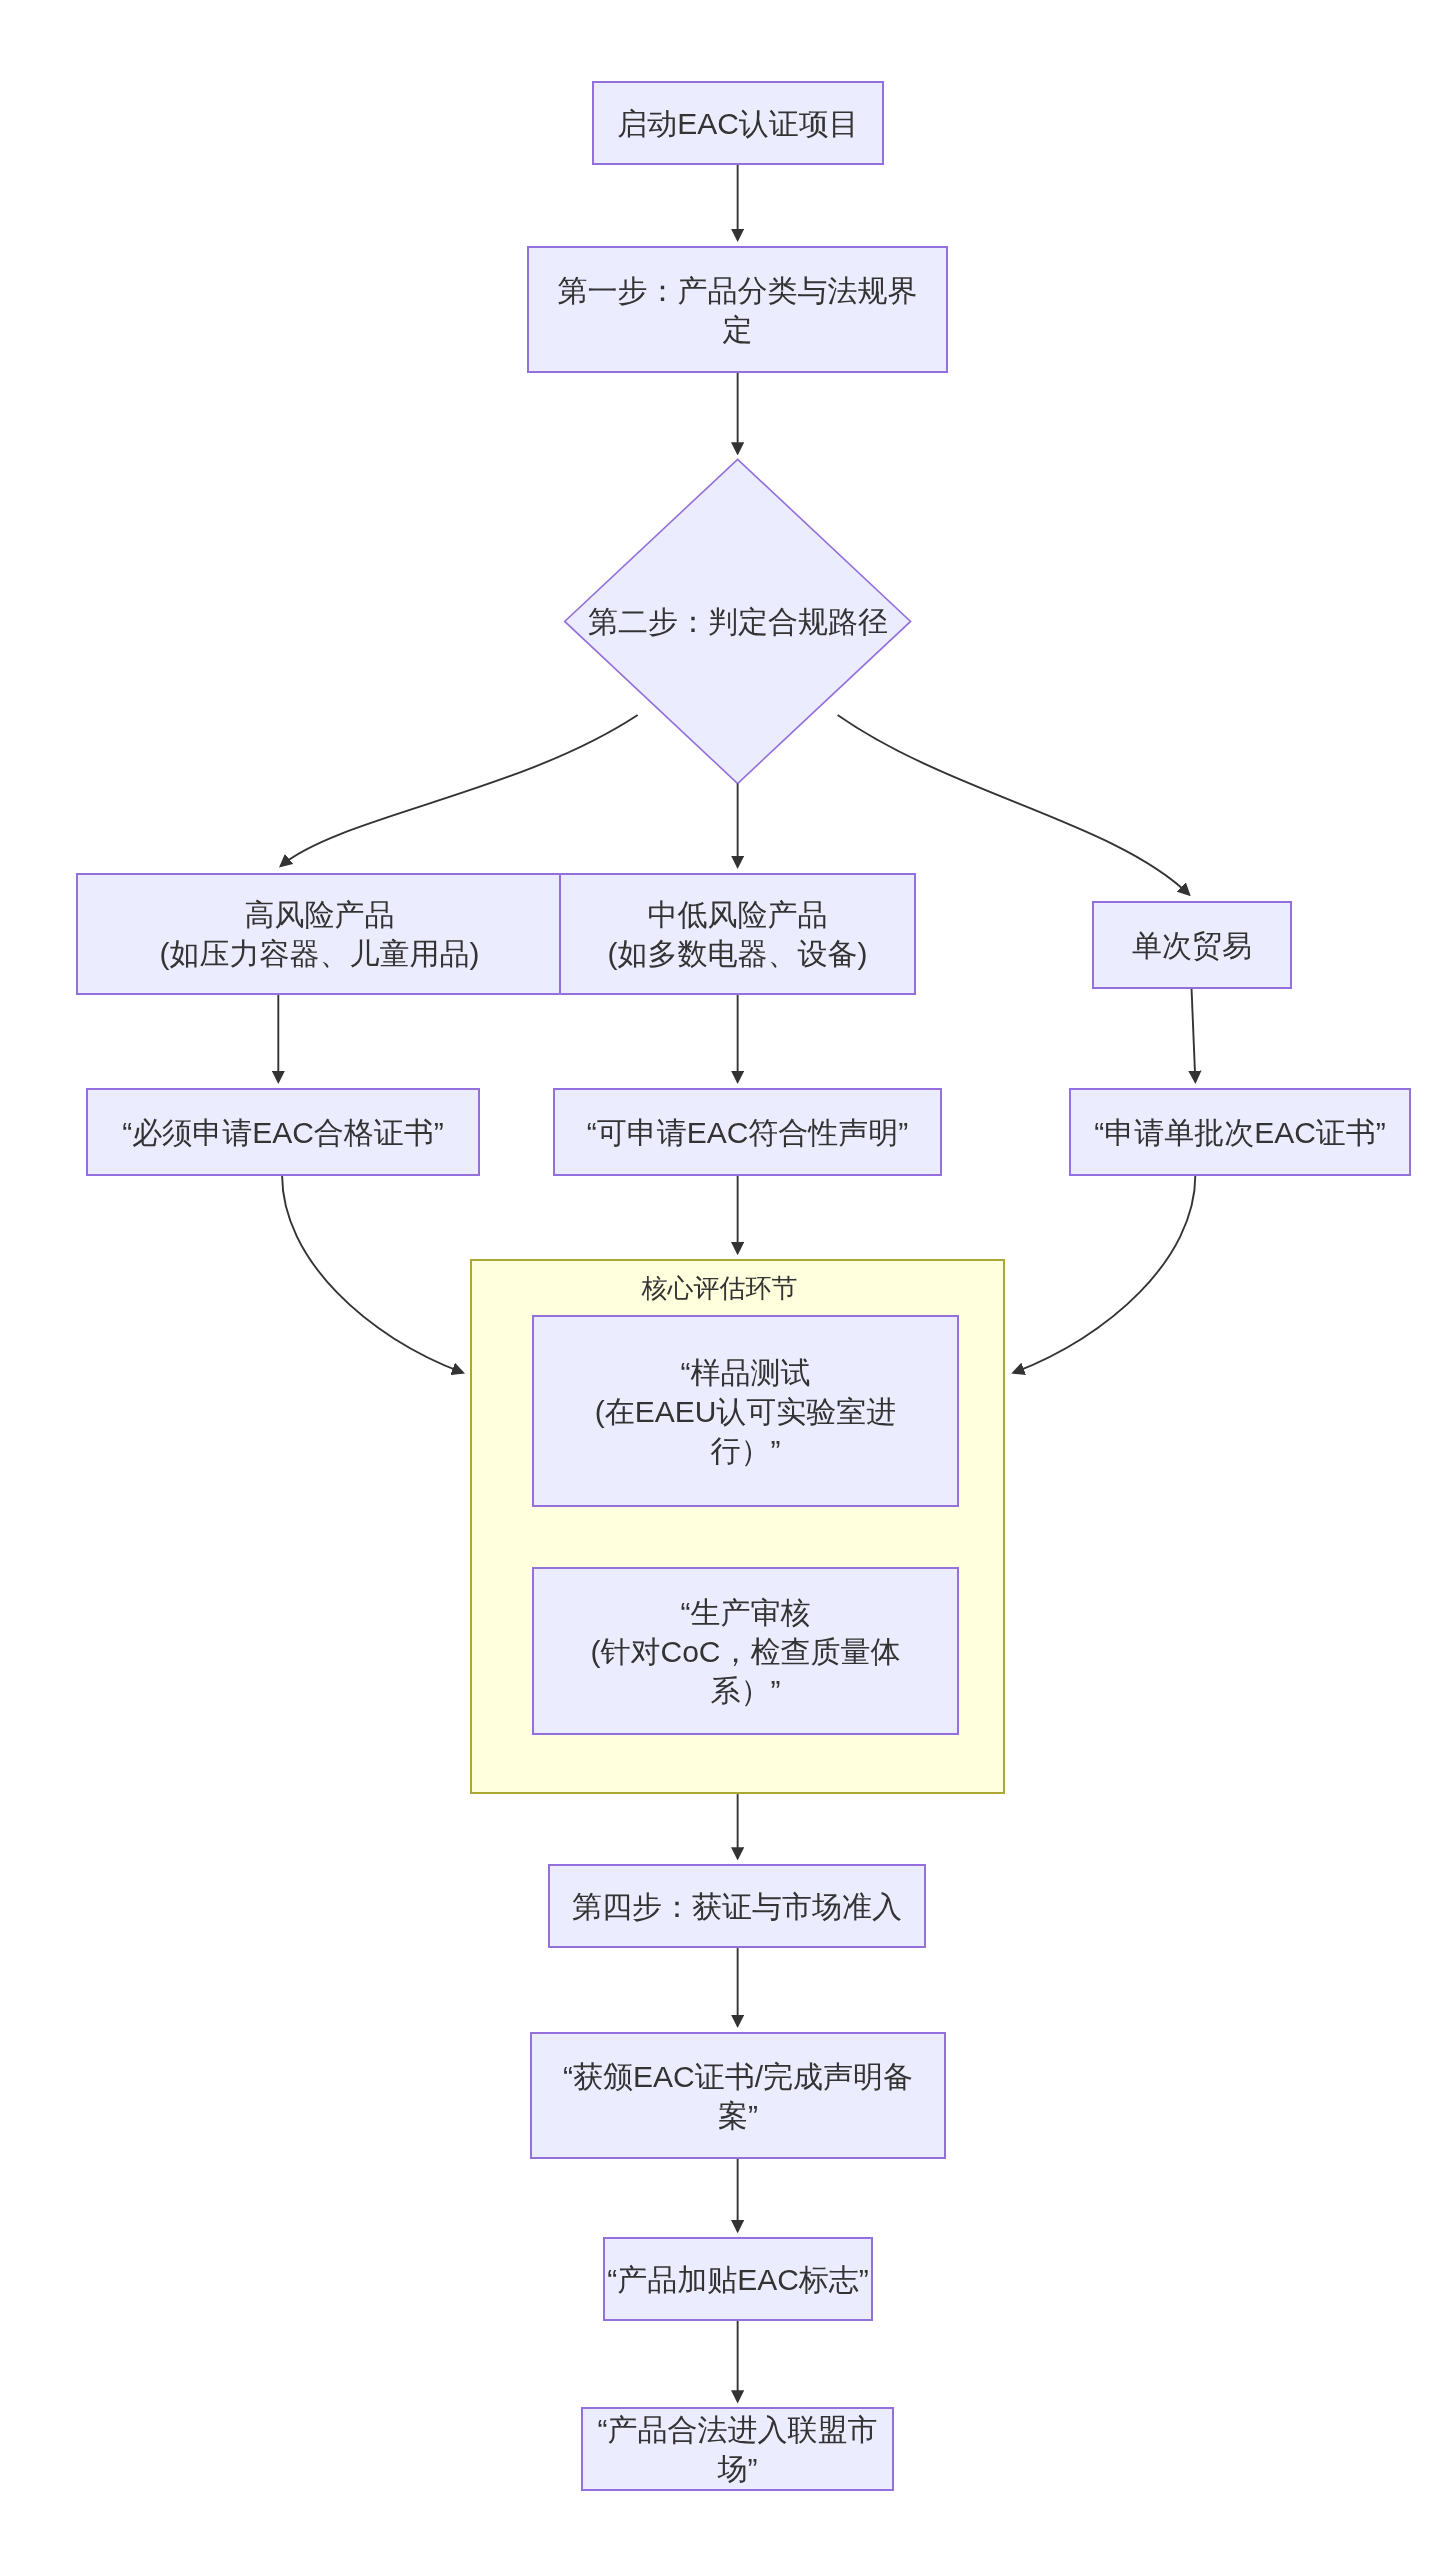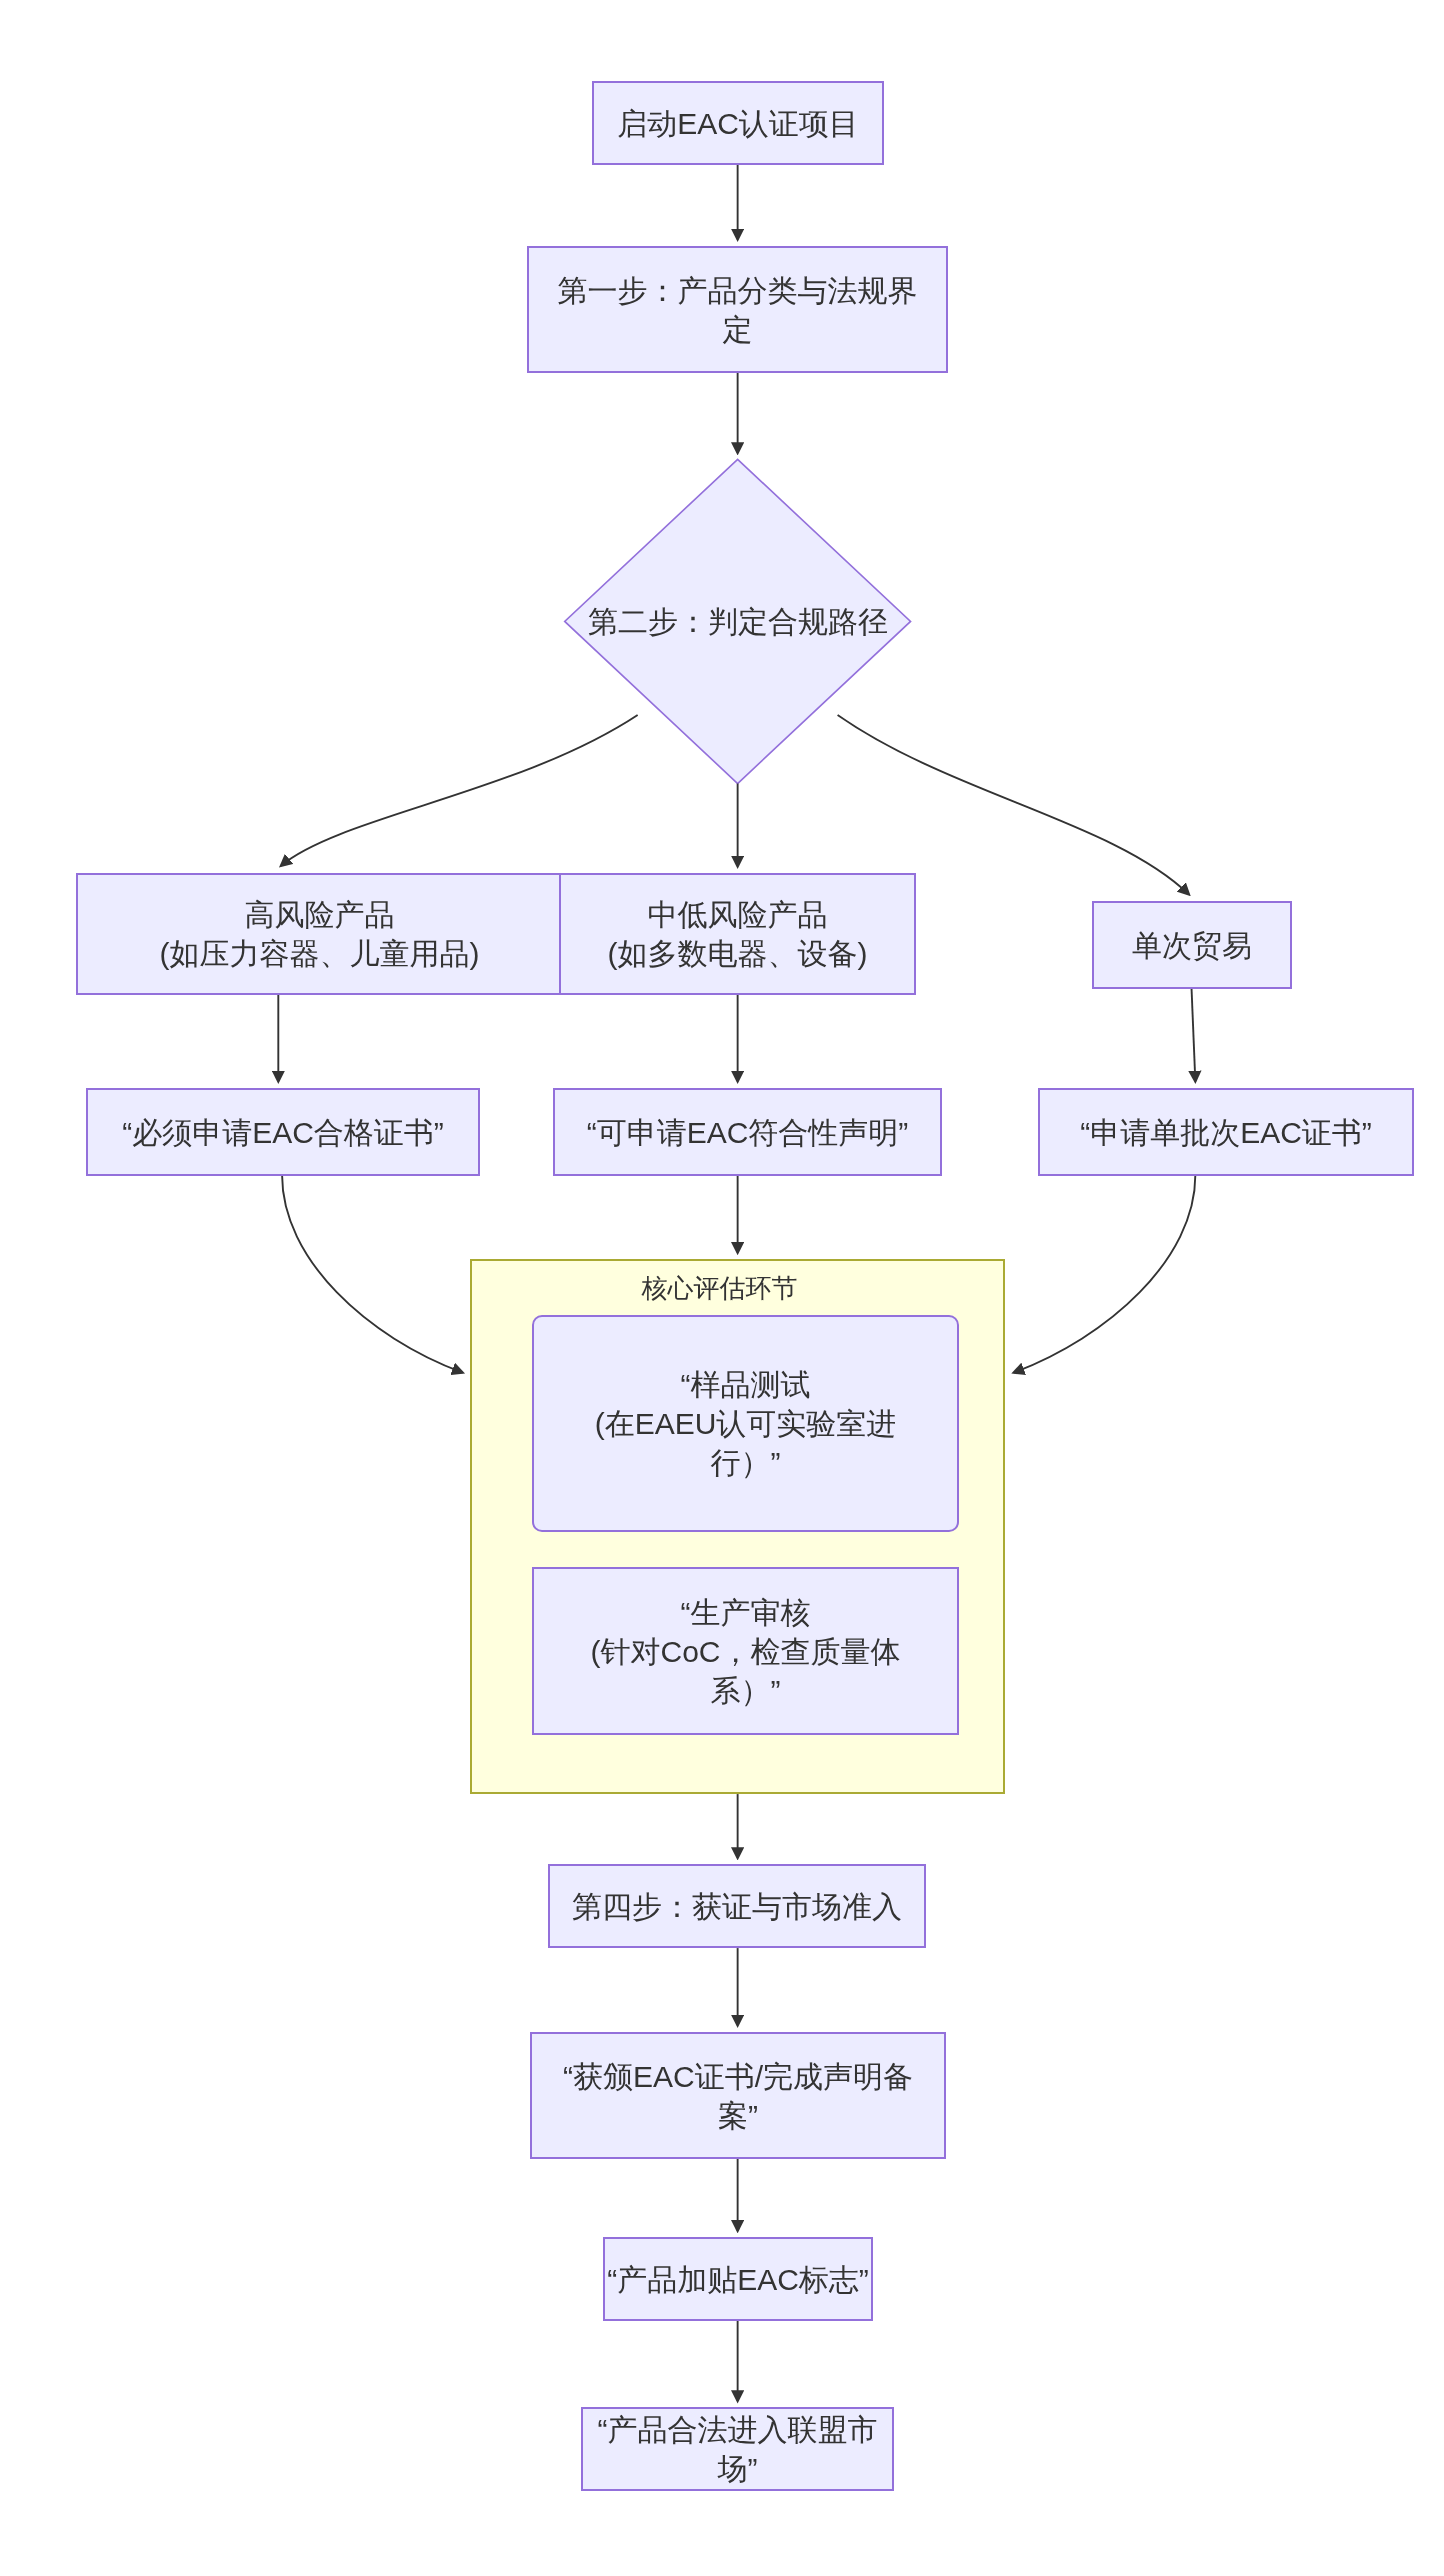--- a/index.html
+++ b/index.html
@@ -88,23 +88,23 @@
 
   <div class="node" style="left:559px; top:873px; width:357px; height:122px;">中低风险产品
 (如多数电器、设备)</div>
 
   <div class="node" style="left:1092px; top:901px; width:200px; height:88px;">单次贸易</div>
 
   <div class="node" style="left:86px; top:1088px; width:394px; height:88px;">“必须申请EAC合格证书”</div>
 
   <div class="node" style="left:553px; top:1088px; width:389px; height:88px;">“可申请EAC符合性声明”</div>
 
-  <div class="node" style="left:1038px; top:1088px; width:376px; height:88px;">“申请单批次EAC证书”</div>
+  <div class="node" style="left:1069px; top:1088px; width:342px; height:88px;">“申请单批次EAC证书”</div>
 
-  <div class="node" style="left:532px; top:1315px; width:427px; height:217px;border-radius:10px;">“样品测试
+  <div class="node" style="left:532px; top:1315px; width:427px; height:192px;">“样品测试
 (在EAEU认可实验室进
 行）”</div>
 
   <div class="node" style="left:532px; top:1567px; width:427px; height:168px;">“生产审核
 (针对CoC，检查质量体
 系）”</div>
 
   <div class="node" style="left:548px; top:1864px; width:378px; height:84px;">第四步：获证与市场准入</div>
 
   <div class="node" style="left:530px; top:2032px; width:416px; height:127px;">“获颁EAC证书/完成声明备

